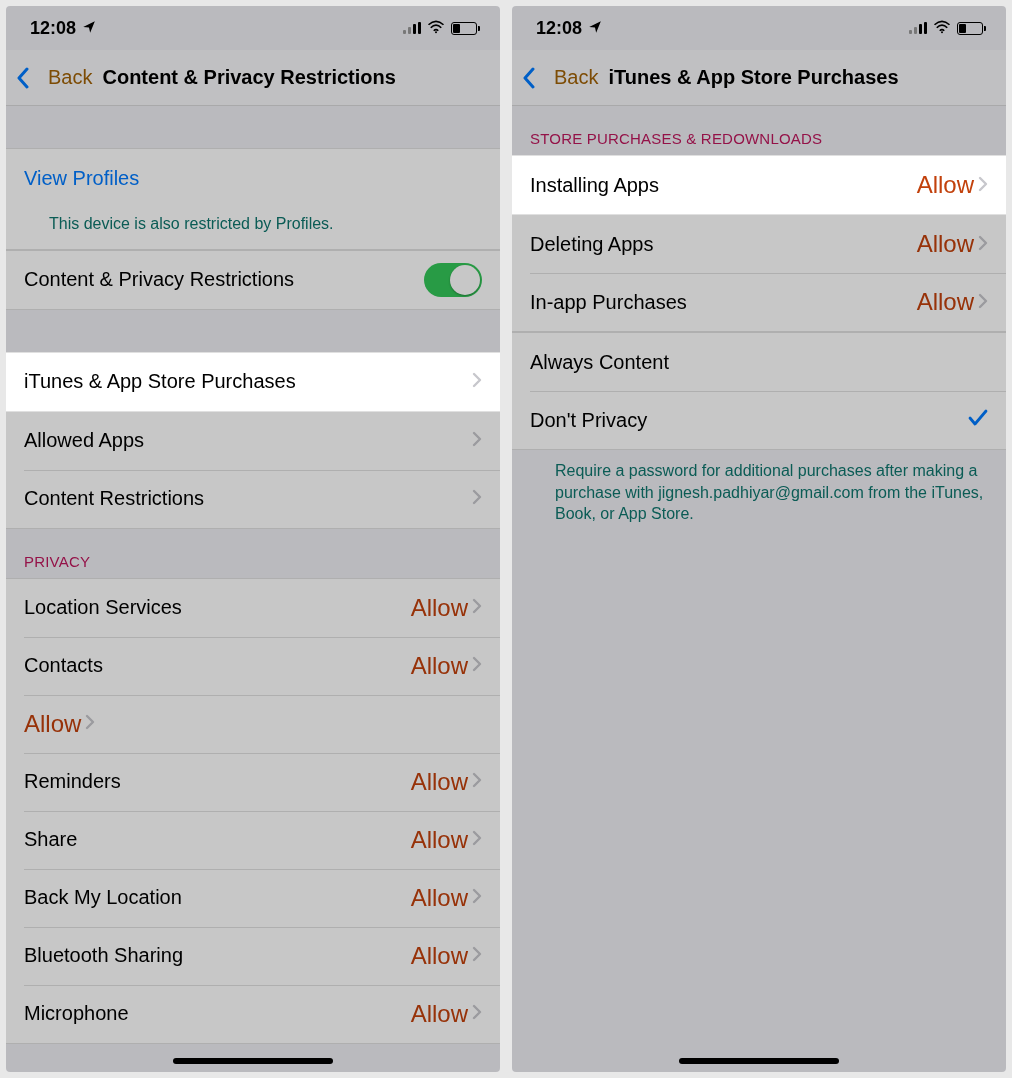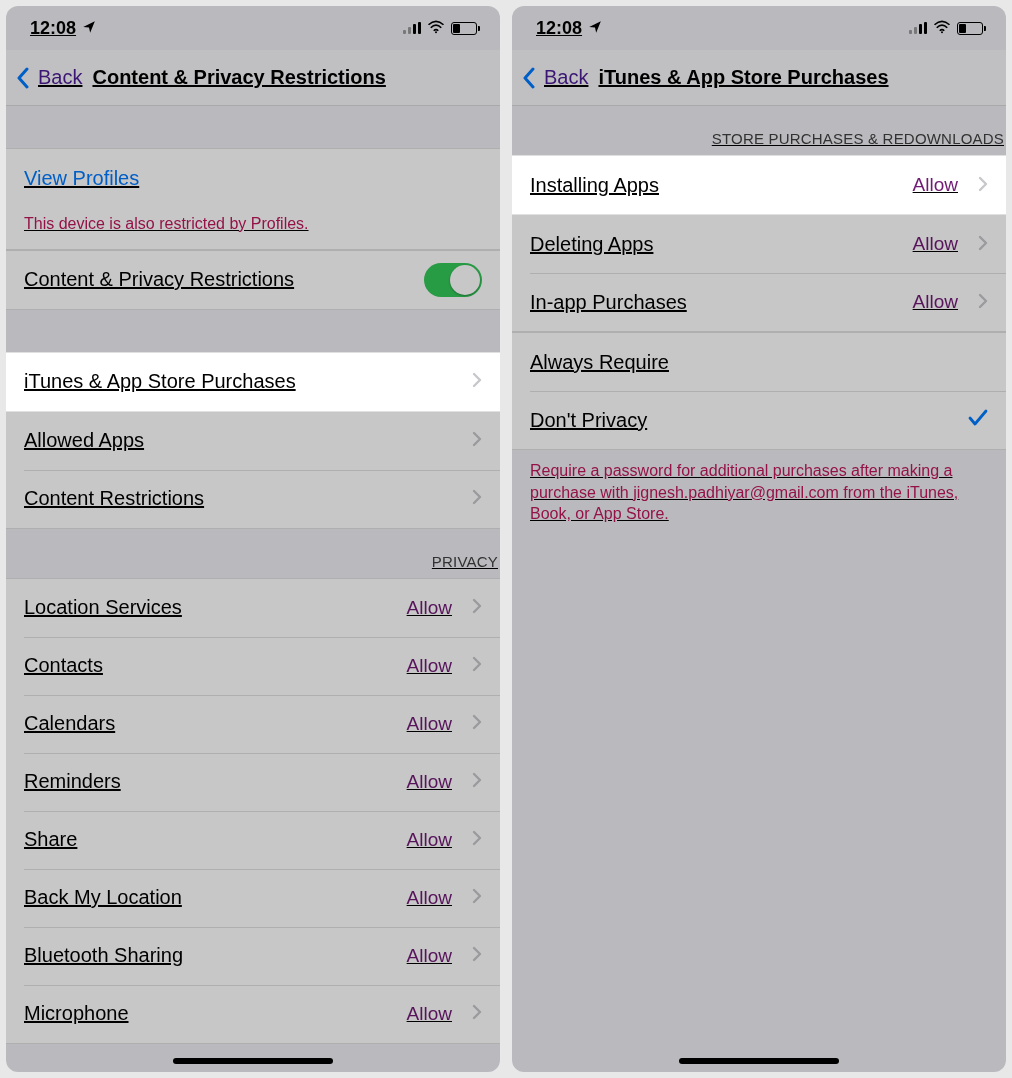--- a/index.html
+++ b/index.html
@@ -11,22 +11,21 @@
     padding: 6px;
     width: 1012px;
     height: 1078px;
   }
   .phone {
     width: 494px;
     height: 1066px;
     background: #efeff4;
     position: relative;
     overflow: hidden;
-    border-radius: 12px;
-    text-decoration: underline;
+    border-radius: 4px;
   }
   .dim-overlay {
     position: absolute;
     inset: 0;
     background: rgba(0,0,0,0.22);
     pointer-events: none;
     z-index: 50;
   }
   
   .status-bar {
@@ -58,45 +57,45 @@
     height: 56px;
     display: flex;
     align-items: center;
     padding: 0 10px;
     border-bottom: 1px solid rgba(0,0,0,0.12);
     position: relative;
     background: #f7f7f9;
   }
   .nav-back {
     display: flex; align-items: center;
-    color: #4c1d95; font-size: 20px;
-    gap: 8px;
+    color: #a16207; font-size: 20px;
+    gap: 18px;
   }
   .nav-back svg { width: 14px; height: 22px; }
   .nav-title {
     font-size: 20px; font-weight: 600; color:#000;
     margin-left: 10px;
     flex: 1;
     white-space: nowrap;
   }
   
   .content { position: relative; }
   .section-header {
-    padding: 24px 2px 8px 18px;
+    padding: 24px 18px 8px 18px;
     font-size: 15px;
-    color: #404040;
+    color: #be185d;
     text-transform: uppercase;
     letter-spacing: 0.2px;
-    text-align: right;
   }
   .section-footer {
     padding: 10px 18px 8px 18px;
     font-size: 16px;
-    color: #be185d;
+    color: #0f766e;
     line-height: 1.35;
+    margin-left: 25px;
   }
   .group {
     background: #fff;
     border-top: 1px solid rgba(0,0,0,0.12);
     border-bottom: 1px solid rgba(0,0,0,0.12);
   }
   .row {
     min-height: 58px;
     display: flex;
     align-items: center;
@@ -104,21 +103,21 @@
     font-size: 20px;
     color: #000;
     position: relative;
   }
   .row + .row::before {
     content:"";
     position:absolute; left:18px; right:0; top:0;
     height:1px; background: rgba(0,0,0,0.12);
   }
   .row .label { flex: 1; }
-  .row .value { color:#701a75; font-size:19px; margin-right:20px;}
+  .row .value { color:#c2410c; font-size:24px; margin-right:4px;}
   .row .chevron svg { width:10px; height:16px; }
   .row.link .label { color:#007aff; }
   .row .check svg { width:20px; height:18px; }
   .toggle {
     width: 58px; height:34px; border-radius:17px;
     background:#34c759; position:relative;
   }
   .toggle::after{
     content:""; position:absolute; right:2px; top:2px;
     width:30px; height:30px; background:#fff; border-radius:50%;
@@ -241,21 +240,20 @@
             </svg></span>
         </div>
         <div class="row">
           <span class="label">Contacts</span>
           <span class="value">Allow</span>
           <span class="chevron"><svg viewBox="0 0 10 16" fill="none" stroke="#c7c7cc" stroke-width="2.4" stroke-linecap="round" stroke-linejoin="round">
               <polyline points="2,2 8,8 2,14"></polyline>
             </svg></span>
         </div>
         <div class="row">
-          <span class="label">Calendars</span>
           <span class="value">Allow</span>
           <span class="chevron"><svg viewBox="0 0 10 16" fill="none" stroke="#c7c7cc" stroke-width="2.4" stroke-linecap="round" stroke-linejoin="round">
               <polyline points="2,2 8,8 2,14"></polyline>
             </svg></span>
         </div>
         <div class="row">
           <span class="label">Reminders</span>
           <span class="value">Allow</span>
           <span class="chevron"><svg viewBox="0 0 10 16" fill="none" stroke="#c7c7cc" stroke-width="2.4" stroke-linecap="round" stroke-linejoin="round">
               <polyline points="2,2 8,8 2,14"></polyline>
@@ -366,21 +364,21 @@
         <span class="label">In-app Purchases</span>
         <span class="value">Allow</span>
         <span class="chevron"><svg viewBox="0 0 10 16" fill="none" stroke="#c7c7cc" stroke-width="2.4" stroke-linecap="round" stroke-linejoin="round">
               <polyline points="2,2 8,8 2,14"></polyline>
             </svg></span>
       </div>
     </div>
 
     <div class="group">
       <div class="row">
-        <span class="label">Always Require</span>
+        <span class="label">Always Content</span>
       </div>
       <div class="row">
         <span class="label">Don't Privacy</span>
         <span class="check">
           <svg viewBox="0 0 20 18" fill="none" stroke="#007aff" stroke-width="2.8" stroke-linecap="round" stroke-linejoin="round">
               <polyline points="2,9 7,15 18,2"></polyline>
             </svg>
         </span>
       </div>
     </div>

